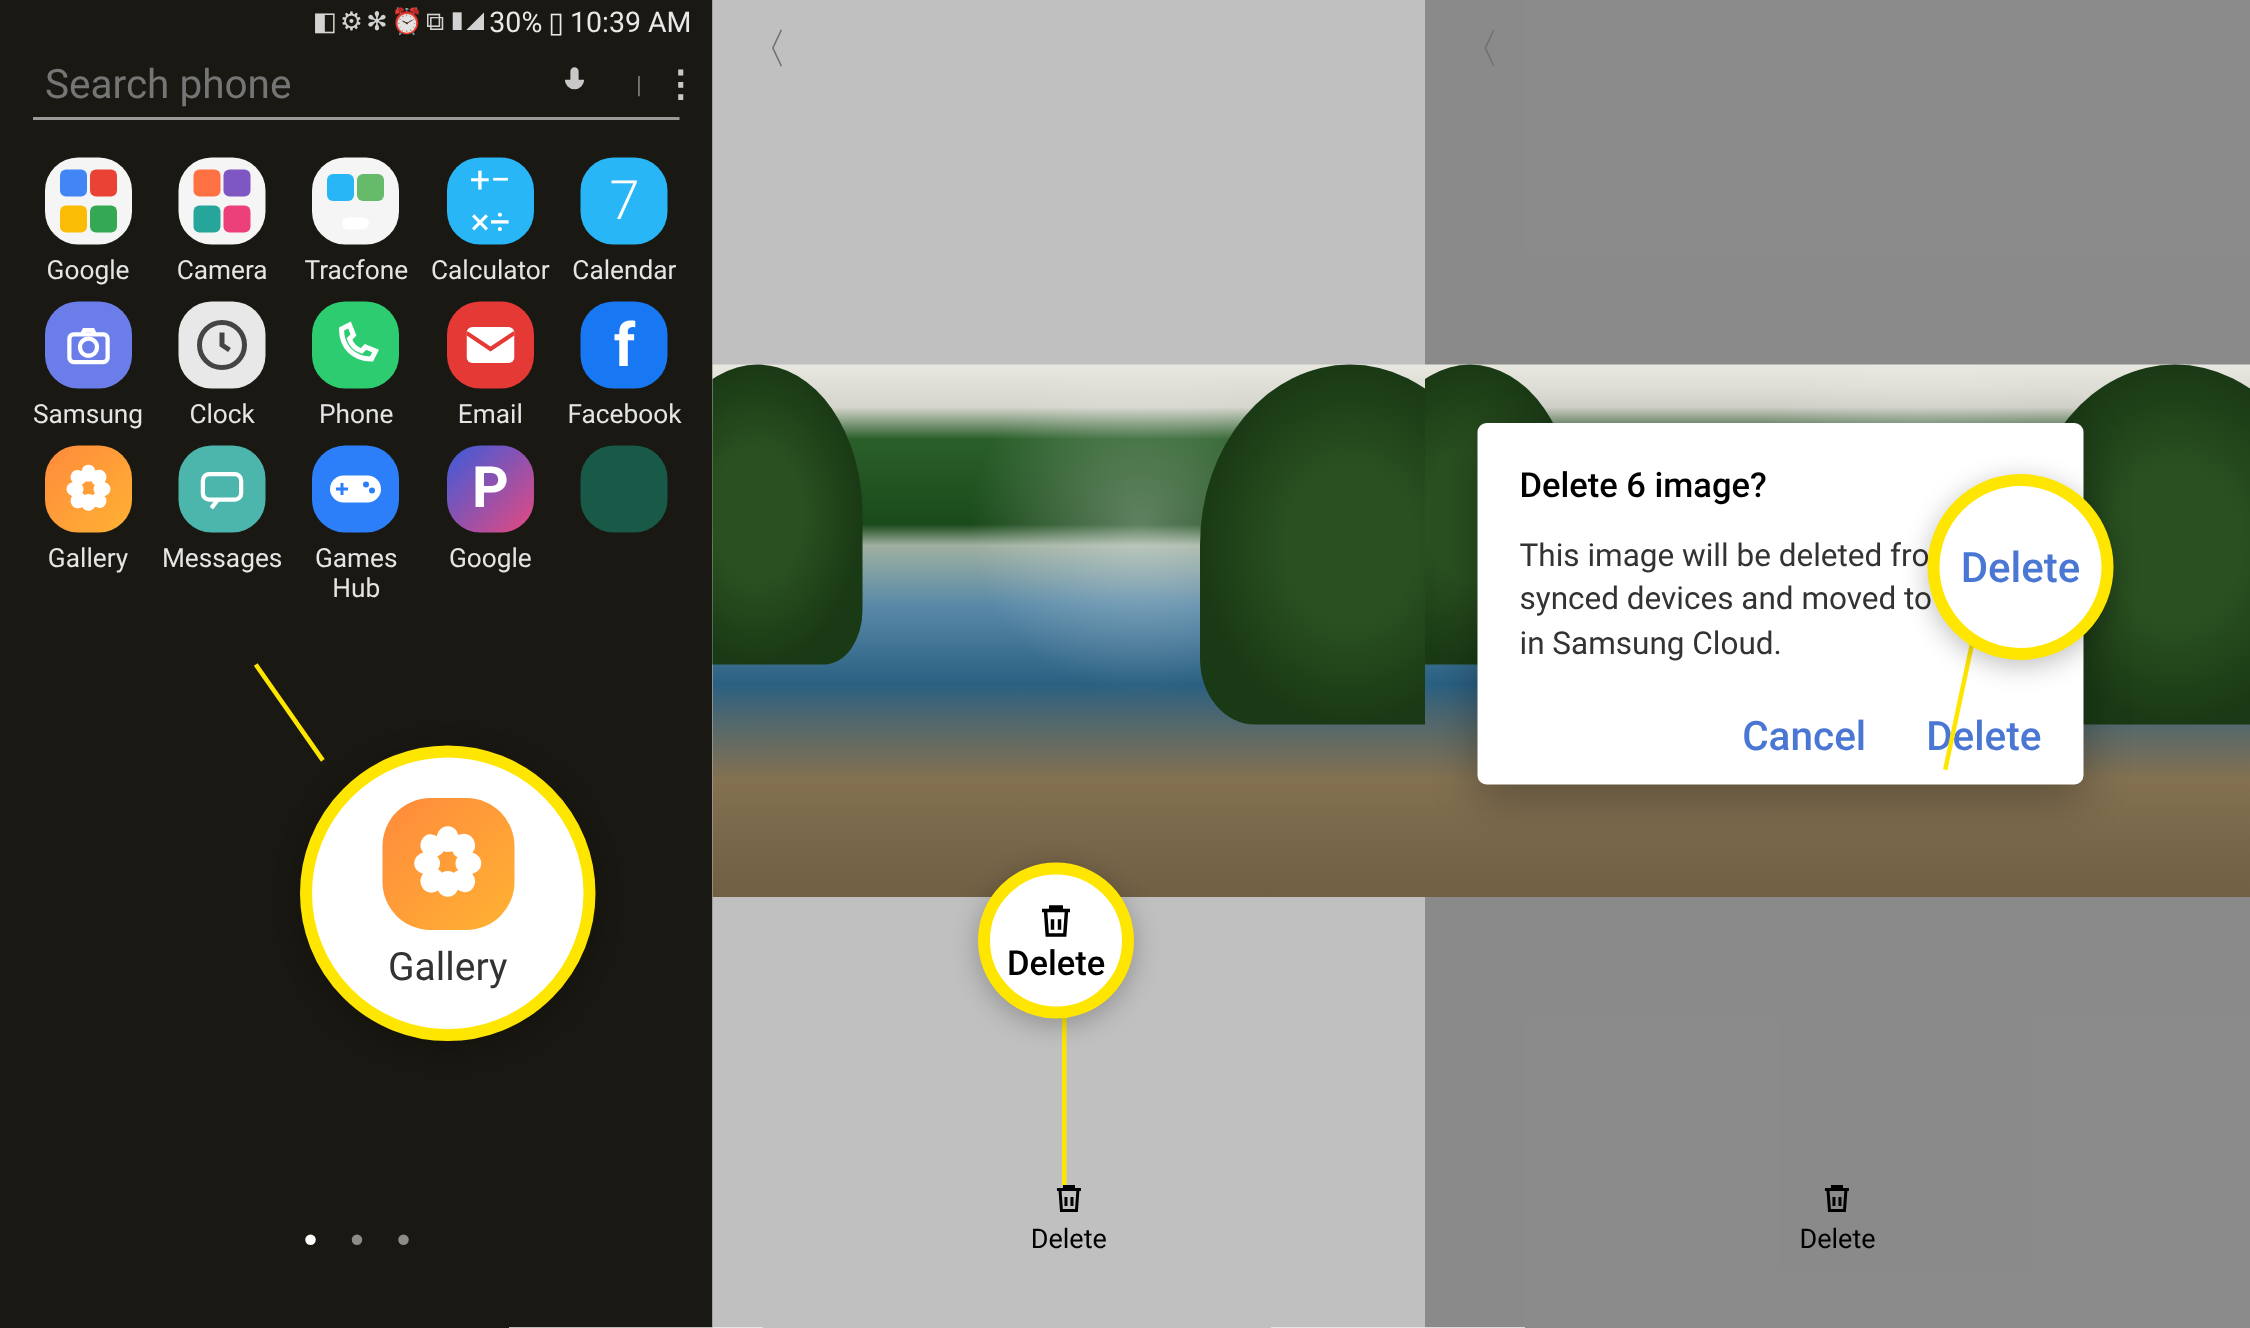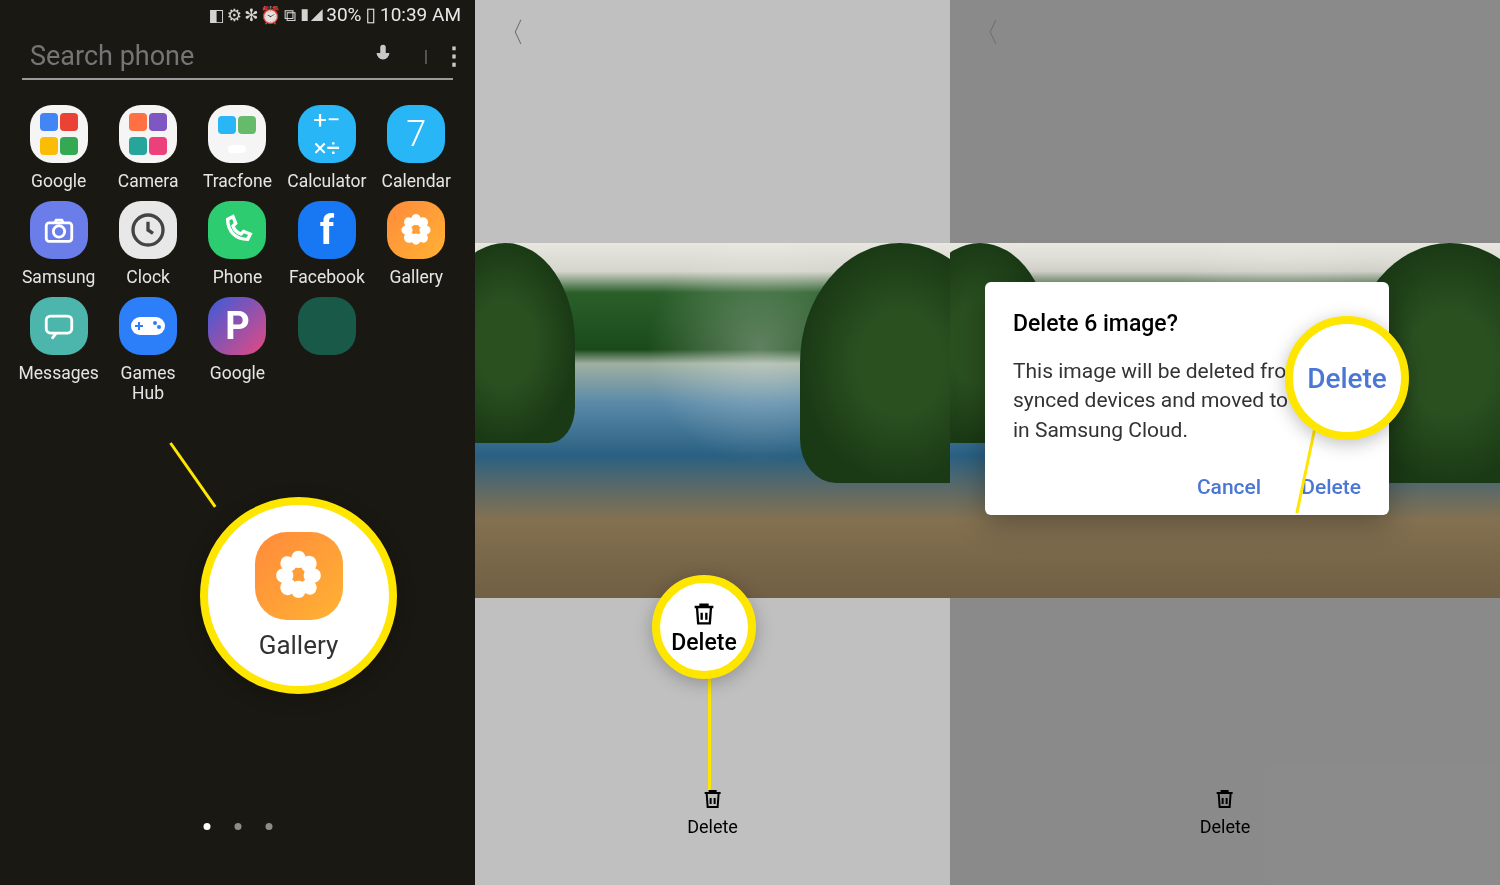--- a/index.html
+++ b/index.html
@@ -58,21 +58,21 @@
 
 .bottom-act{position:absolute;bottom:48px;left:50%;transform:translateX(-50%);display:flex;flex-direction:column;align-items:center;cursor:pointer}
 .bottom-act svg{width:24px;height:26px;stroke:#000;fill:none;stroke-width:2}
 .bottom-act .lbl{font-size:18px;color:#000;margin-top:4px}
 
 
 .dialog{position:absolute;left:985px;top:282px;width:404px;background:#fff;border-radius:6px;padding:28px 28px 16px;box-shadow:0 8px 30px rgba(0,0,0,.3);z-index:30}
 .dialog h3{font-size:23px;font-weight:500;color:#000;margin-bottom:20px}
 .dialog p{font-size:21px;color:#333;line-height:1.4;margin-bottom:30px}
 .dialog .actions{display:flex;justify-content:flex-end;gap:40px}
-.dialog .actions span{font-size:21px;color:#4b77d4;font-weight:500;cursor:pointer}
+.dialog .actions span{font-size:27px;color:#4b77d4;font-weight:500;cursor:pointer}
 .scrim{position:absolute;inset:0;background:rgba(0,0,0,.28)}
 
 
 .flower{width:55px;height:55px;stroke:#fff;stroke-width:3.5;fill:none}
 </style>
 </head>
 <body>
 
 <div class="screens">
 
@@ -154,20 +154,29 @@
           <div class="label">Clock</div>
         </div>
       <div class="app">
           <div class="icon" style="background:#2ecc71;color:#fff">
             <svg width="32" height="32" viewBox="0 0 24 24" fill="none" stroke="#fff" stroke-width="2.5">
               <path d="M5 4c0 9 6 15 15 15l2-4-5-2-2 2c-3-1-5-3-6-6l2-2-2-5z"></path>
             </svg>
           </div>
           <div class="label">Phone</div>
         </div>
+      <div class="app">
+          <div class="icon" style="background:#e53935">
+            <svg width="32" height="24" viewBox="0 0 24 18" fill="#fff">
+              <rect width="24" height="18" rx="3"></rect>
+              <path d="M0 3l12 8 12-8" fill="none" stroke="#e53935" stroke-width="2"></path>
+            </svg>
+          </div>
+          <div class="label">Email</div>
+        </div>
 
       <div class="app">
           <div class="icon" style="background:#1877f2;color:#fff;font-size:40px;font-weight:bold">f</div>
           <div class="label">Facebook</div>
         </div>
       <div class="app">
           <div class="icon" style="background:linear-gradient(135deg,#ff8a3c,#ffb233)">
             <svg class="flower" viewBox="0 0 24 24" style="width:36px;height:36px">
               <path d="M12 3c2 0 2 4 0 4s-2-4 0-4zm6 3c1 2-2 4-3 2s2-4 3-2zm2 6c0 2-4 2-4 0s4-2 4 0zm-2 6c-1 2-4-1-3-2s4 0 3 2zm-6 2c-2 0-2-4 0-4s2 4 0 4zm-6-2c-1-2 2-4 3-2s-2 4-3 2zm-2-6c0-2 4-2 4 0s-4 2-4 0zm2-6c1-2 4 1 3 2s-4 0-3-2z"></path>
             </svg>

